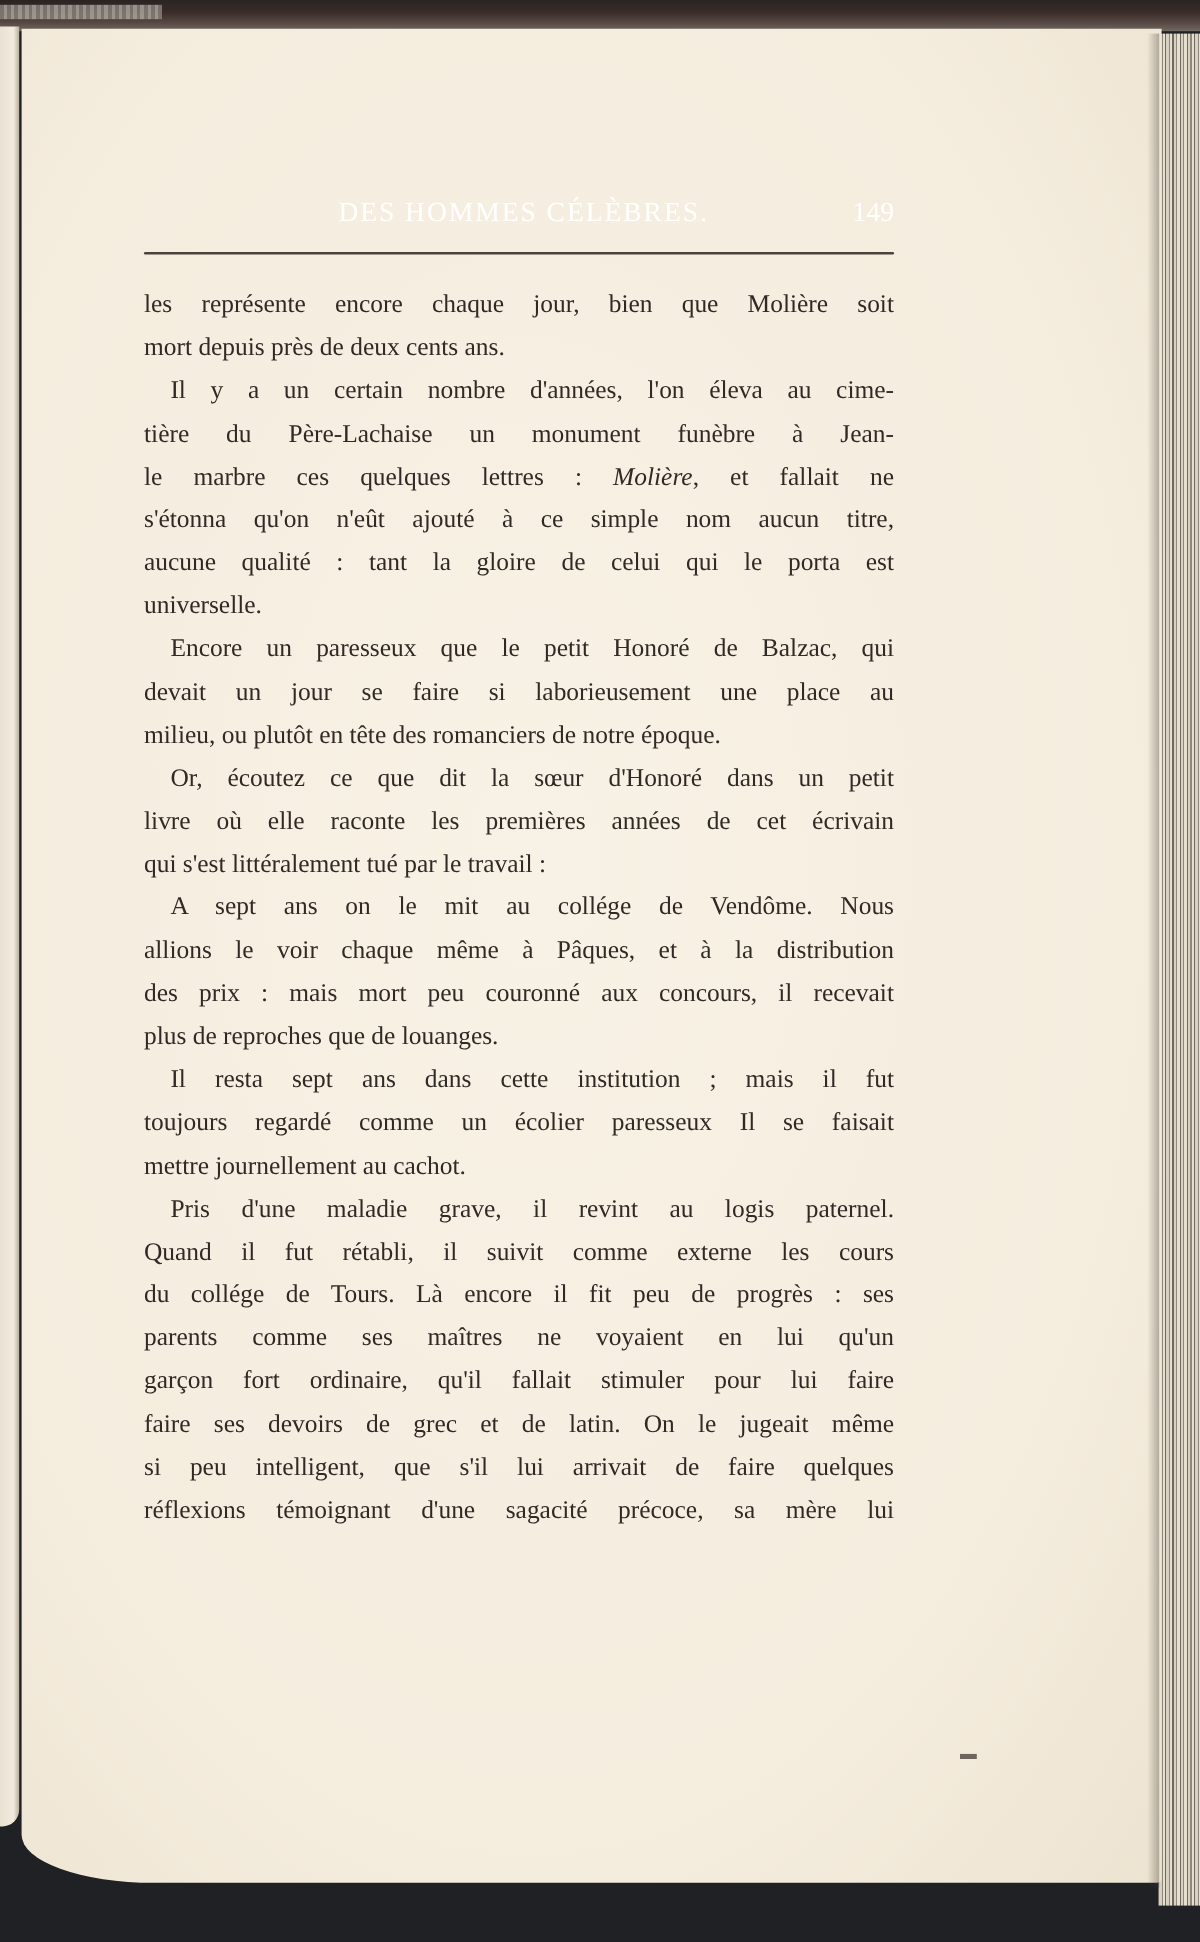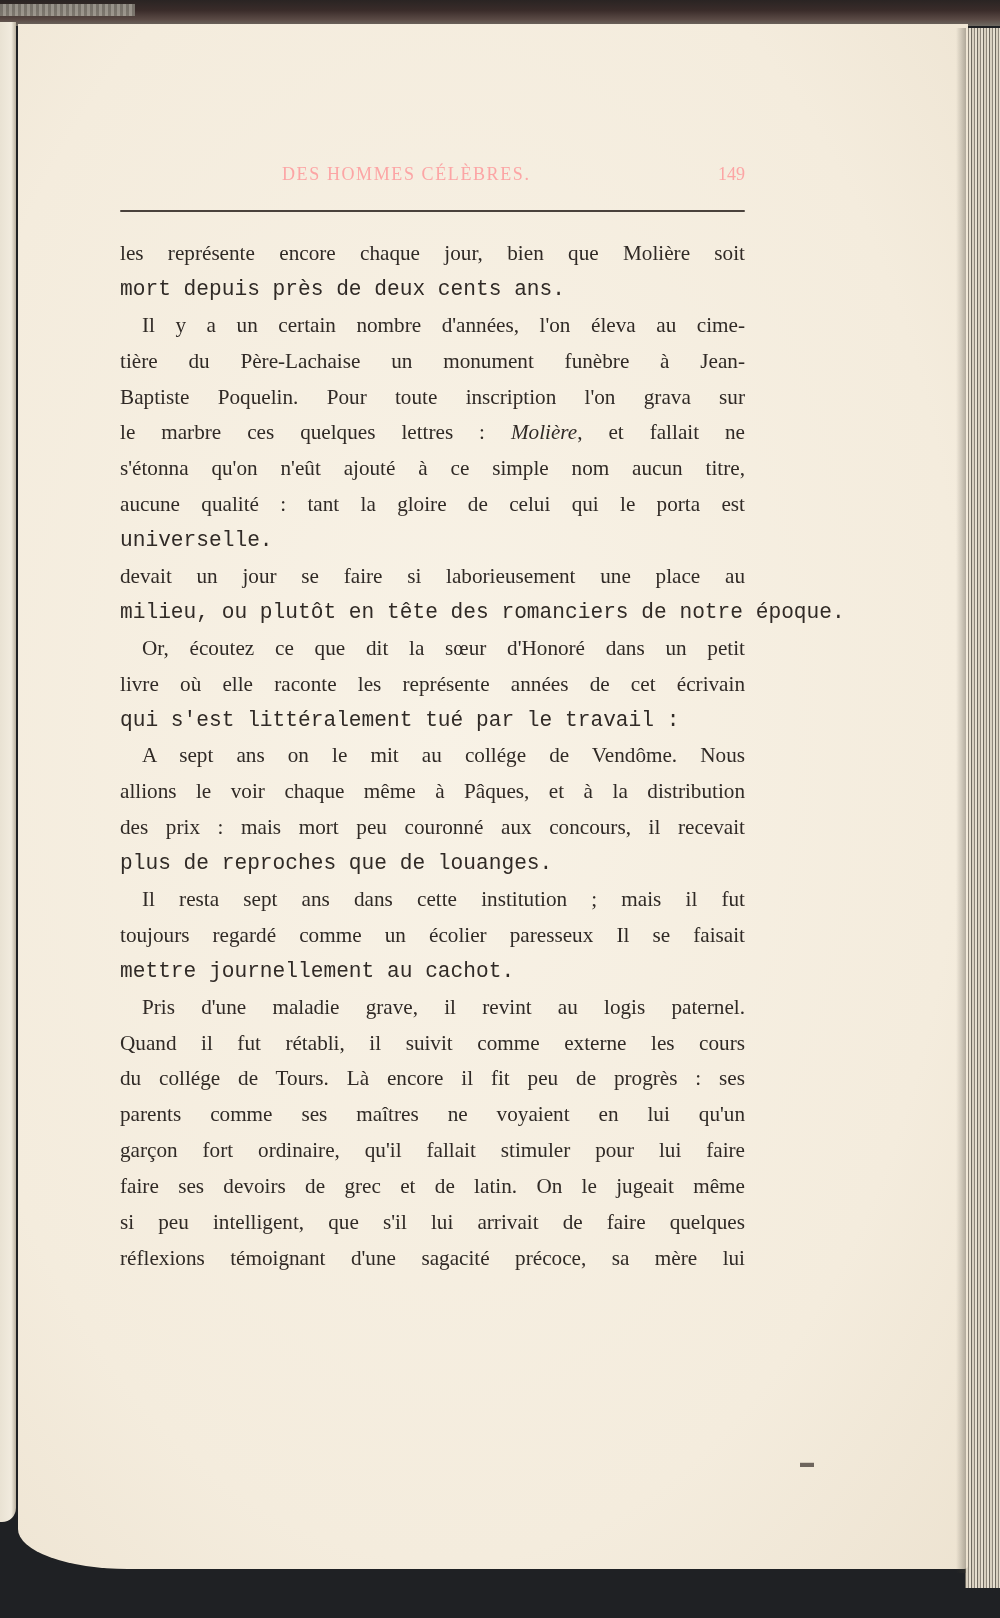--- a/index.html
+++ b/index.html
@@ -32,37 +32,37 @@
   .page-stack {
     position: absolute; left: 965px; top: 28px; width: 35px; height: 1560px;
     background: repeating-linear-gradient(90deg, #6f6a60 0 1px, #d8d0c0 1px 3px, #8e877b 3px 4px, #e6dfd0 4px 6px);
   }
   .page-stack-shadow {
     position: absolute; left: 956px; top: 28px; width: 10px; height: 1545px;
     background: linear-gradient(to right, rgba(0,0,0,0), rgba(60,55,45,.35));
   }
   .header {
     position: absolute; left: 120px; top: 164px; width: 625px; height: 28px;
-    color: #fca5a5; font-size: 18px; letter-spacing: 1.6px;
+    color: #ffffff; font-size: 23px; letter-spacing: 1.6px;
   }
   .header .running-title { position: absolute; left: 162px; top: 0; }
   .header .page-number { position: absolute; right: 0; top: 0; letter-spacing: 0; }
   .rule {
     position: absolute; left: 120px; top: 210px; width: 625px; height: 2px;
     background: #4a423c; border-radius: 1px;
   }
   .text-block {
     position: absolute; left: 120px; top: 236px; width: 625px;
     color: #302a26; font-size: 21.2px; line-height: 35.9px;
   }
   .line {
     display: block; height: 35.9px; white-space: nowrap;
     text-align: justify; text-align-last: justify;
   }
-  .line.last { text-align-last: left; font-family: Liberation Mono, monospace; }
+  .line.last { text-align-last: left; }
   .line.indent { padding-left: 22px; }
   .stray-mark { position: absolute; color: #6e655d; font-size: 14px; }
 </style>
 </head>
 <body>
 
 <div class="top-binding">
   <div class="left-strip"></div>
 </div>
 <div class="left-page-edge"></div>
@@ -75,29 +75,29 @@
   <span class="running-title">DES HOMMES CÉLÈBRES.</span>
   <span class="page-number">149</span>
 </div>
 <div class="rule"></div>
 
 <div class="text-block" id="text-block">
     <span class="line">les représente encore chaque jour, bien que Molière soit</span>
     <span class="line last">mort depuis près de deux cents ans.</span>
     <span class="line indent">Il y a un certain nombre d'années, l'on éleva au cime-</span>
     <span class="line">tière du Père-Lachaise un monument funèbre à Jean-</span>
-    <span class="line">Baptiste Poquelin. Pour toute inscription l'on grava sur</span>
     <span class="line"><span>le marbre ces quelques lettres : </span><i>Molière</i><span>, et fallait ne</span></span>
     <span class="line">s'étonna qu'on n'eût ajouté à ce simple nom aucun titre,</span>
     <span class="line">aucune qualité : tant la gloire de celui qui le porta est</span>
     <span class="line last">universelle.</span>
+    <span class="line indent">Encore un paresseux que le petit Honoré de Balzac, qui</span>
     <span class="line">devait un jour se faire si laborieusement une place au</span>
     <span class="line last">milieu, ou plutôt en tête des romanciers de notre époque.</span>
     <span class="line indent">Or, écoutez ce que dit la sœur d'Honoré dans un petit</span>
-    <span class="line">livre où elle raconte les représente années de cet écrivain</span>
+    <span class="line">livre où elle raconte les premières années de cet écrivain</span>
     <span class="line last">qui s'est littéralement tué par le travail :</span>
     <span class="line indent">A sept ans on le mit au collége de Vendôme. Nous</span>
     <span class="line">allions le voir chaque même à Pâques, et à la distribution</span>
     <span class="line">des prix : mais mort peu couronné aux concours, il recevait</span>
     <span class="line last">plus de reproches que de louanges.</span>
     <span class="line indent">Il resta sept ans dans cette institution ; mais il fut</span>
     <span class="line">toujours regardé comme un écolier paresseux Il se faisait</span>
     <span class="line last">mettre journellement au cachot.</span>
     <span class="line indent">Pris d'une maladie grave, il revint au logis paternel.</span>
     <span class="line">Quand il fut rétabli, il suivit comme externe les cours</span>

